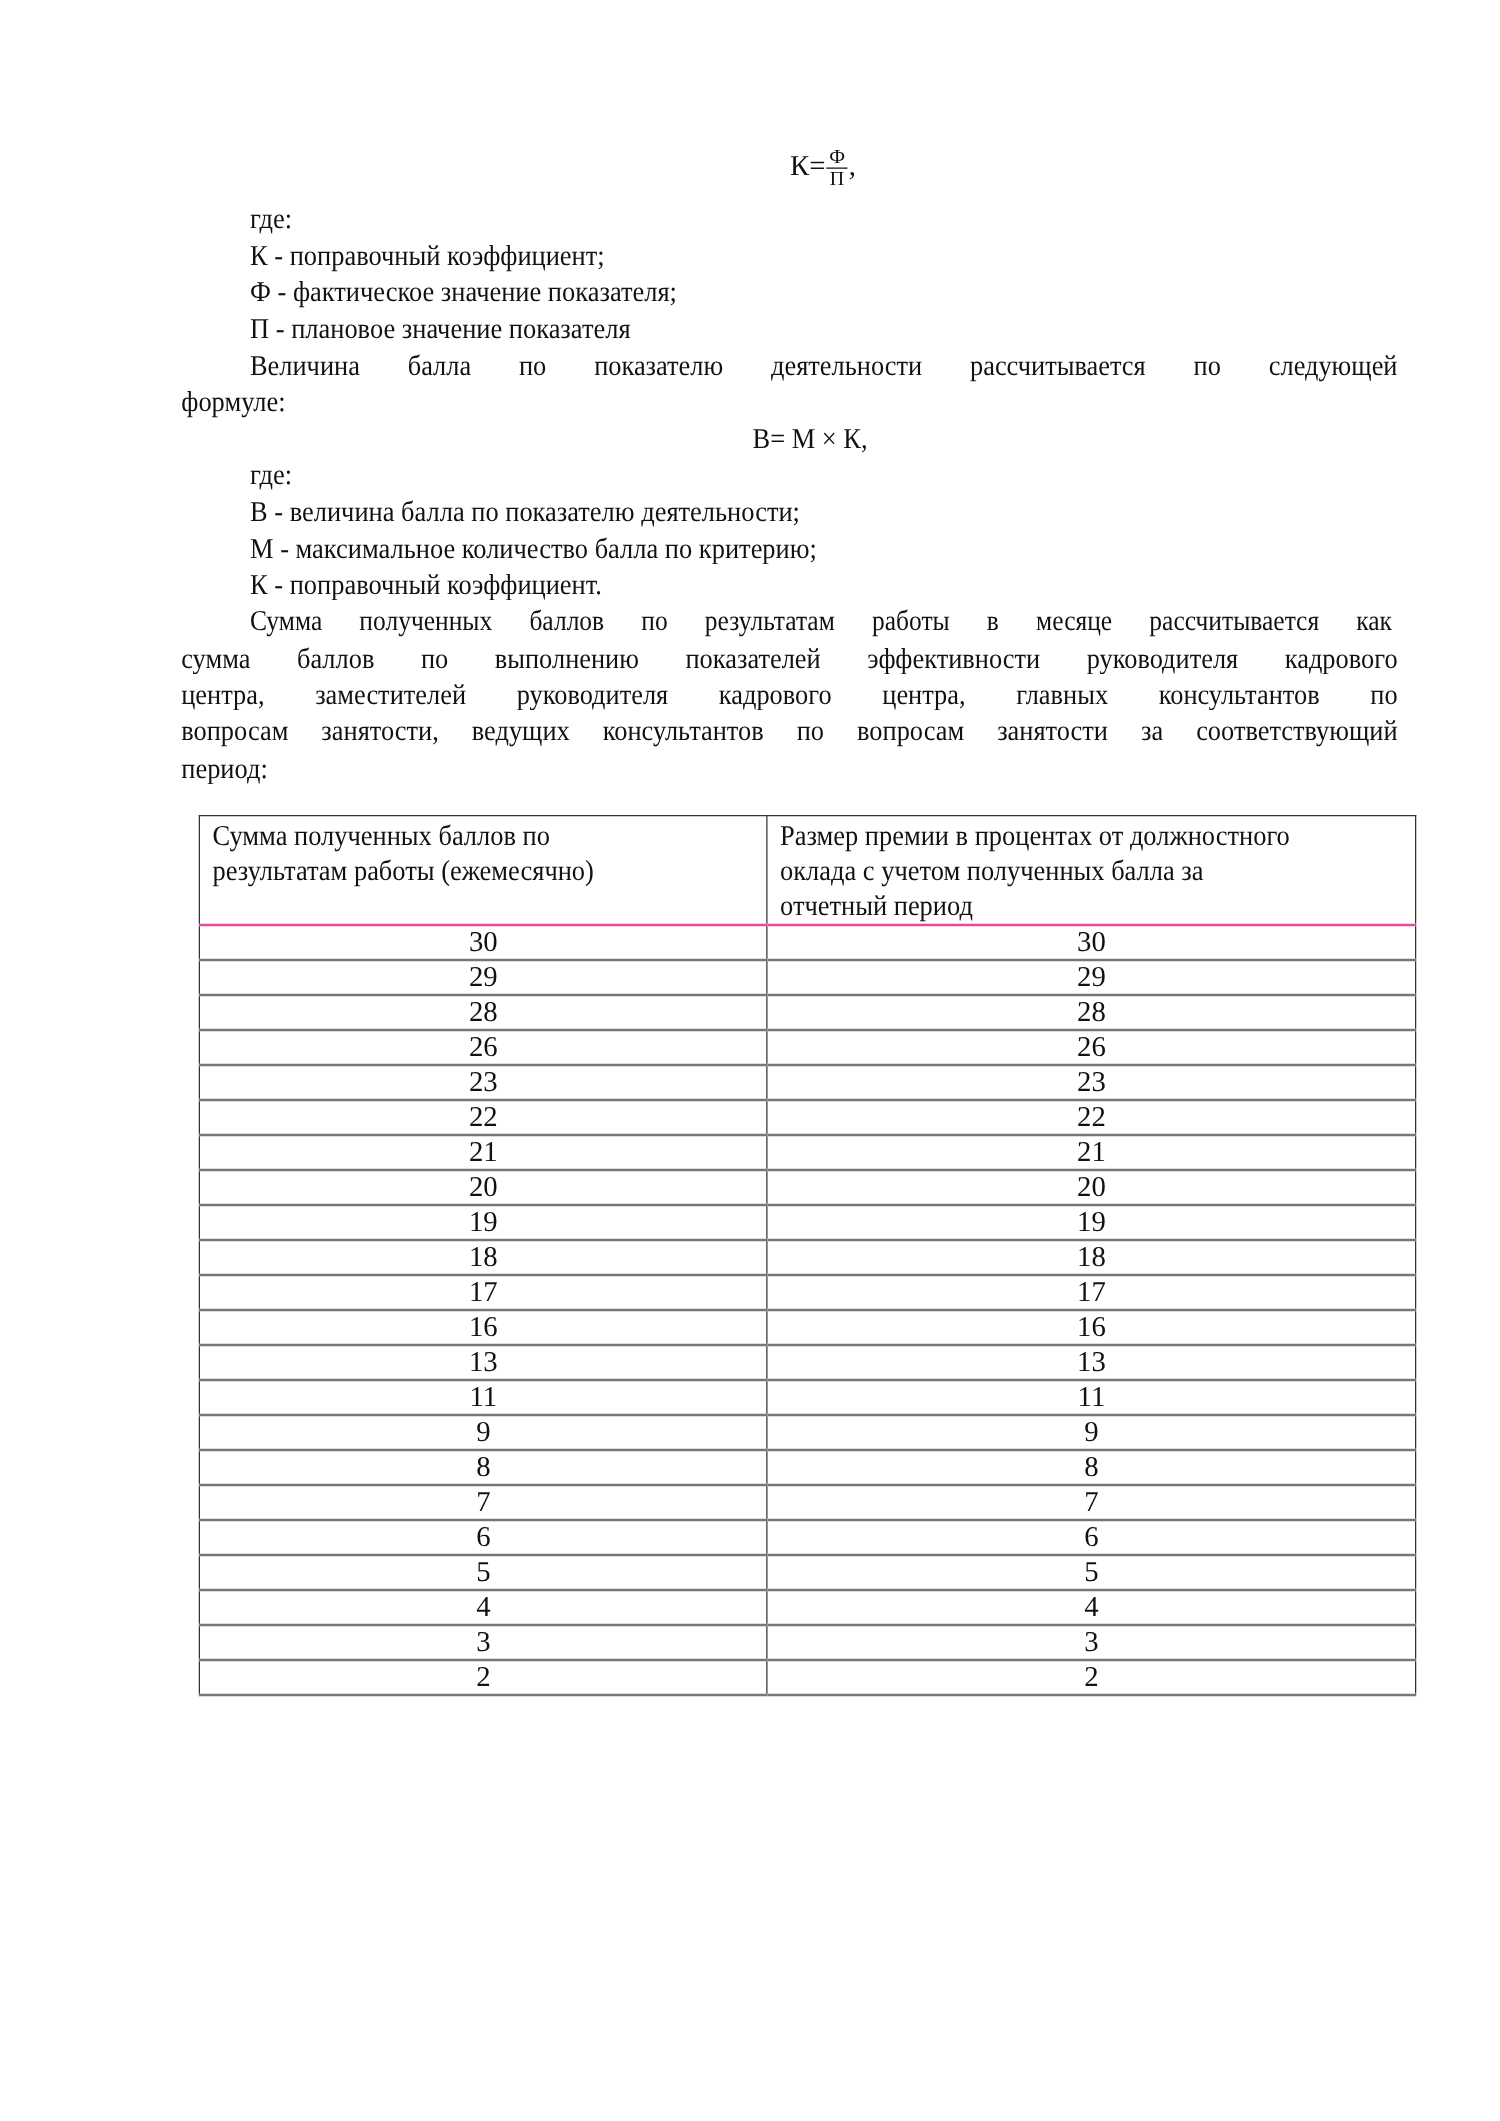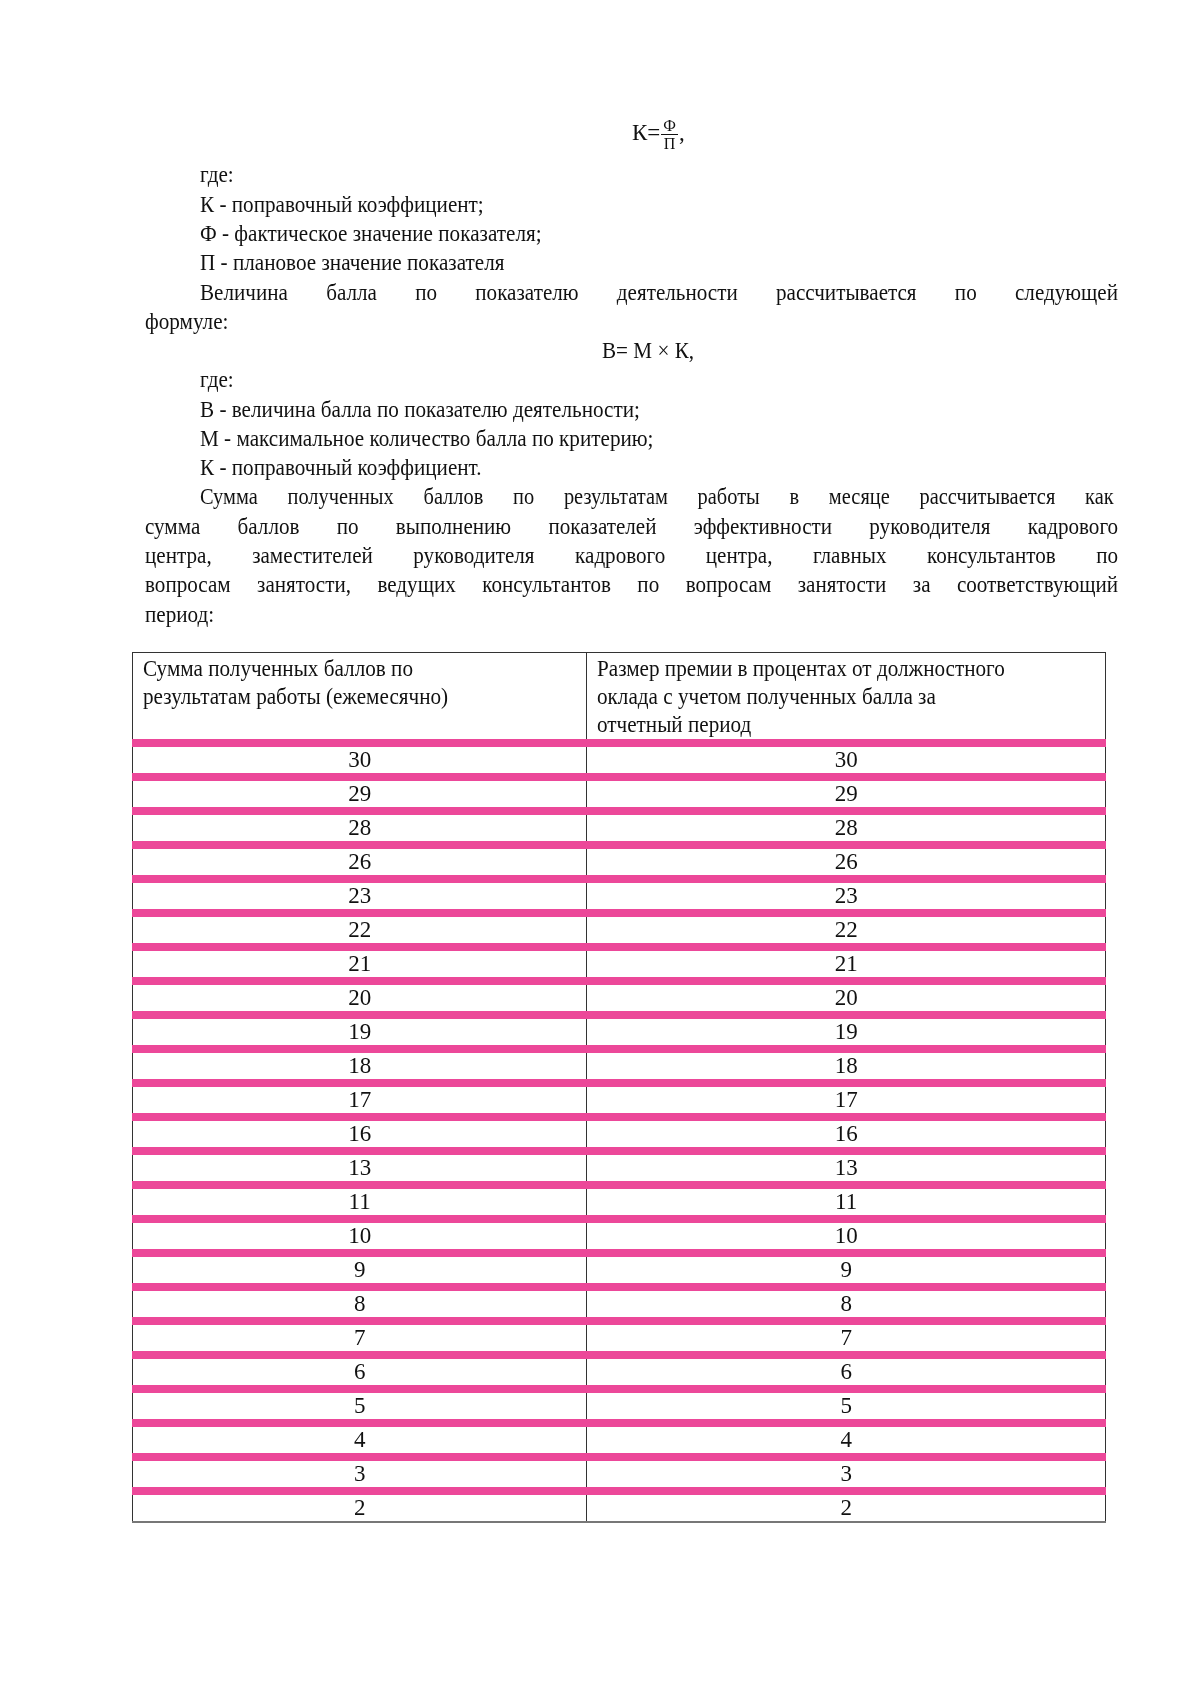--- a/index.html
+++ b/index.html
@@ -7,23 +7,23 @@
     font-family:"Liberation Serif","DejaVu Serif",serif;color:#111;}
   .page{position:absolute;left:0;top:0;width:1200px;height:1697px;}
   .line{position:absolute;font-size:23px;line-height:30px;white-space:nowrap;
     transform-origin:left top;transform:scaleX(0.92);}
   .just{position:absolute;left:145px;width:1050px;font-size:23px;line-height:30px;
     text-align:justify;text-align-last:justify;white-space:nowrap;transform-origin:left top;transform:scaleX(0.927);}
   .formula{position:absolute;font-size:23px;line-height:30px;white-space:nowrap;}
   .frac{display:inline-block;vertical-align:middle;text-align:center;font-size:16px;line-height:17px;margin:0 1px;}
   .frac .num{display:block;border-bottom:1.5px solid #111;padding:0 2px;}
   .frac .den{display:block;}
-  table{position:absolute;left:132px;top:652px;width:974px;border-collapse:collapse;}
+  table{position:absolute;left:159px;top:652px;width:974px;border-collapse:collapse;}
   td,th{border:1px solid #333;font-size:23px;font-weight:normal;}
-  tbody tr td{border-top:8px solid #ec4899;border-bottom:2px solid #777;}
+  tbody tr td{border-top:2px solid #ec4899;border-bottom:2px solid #777;}
   th{text-align:left;vertical-align:top;padding:2px 10px 0 10px;line-height:28px;height:82px;}
   th span{display:inline-block;transform-origin:left top;transform:scaleX(0.92);white-space:nowrap;}
   td{text-align:center;height:26px;line-height:26px;padding:0;}
   table{border:1.5px solid #222;}
 </style>
 </head>
 <body>
 
 <div class="page">
 
@@ -121,24 +121,20 @@
         </tr>
         <tr>
           <td>13</td>
           <td>13</td>
         </tr>
         <tr>
           <td>11</td>
           <td>11</td>
         </tr>
         <tr>
-          <td>10</td>
-          <td>10</td>
-        </tr>
-        <tr>
           <td>9</td>
           <td>9</td>
         </tr>
         <tr>
           <td>8</td>
           <td>8</td>
         </tr>
         <tr>
           <td>7</td>
           <td>7</td>

